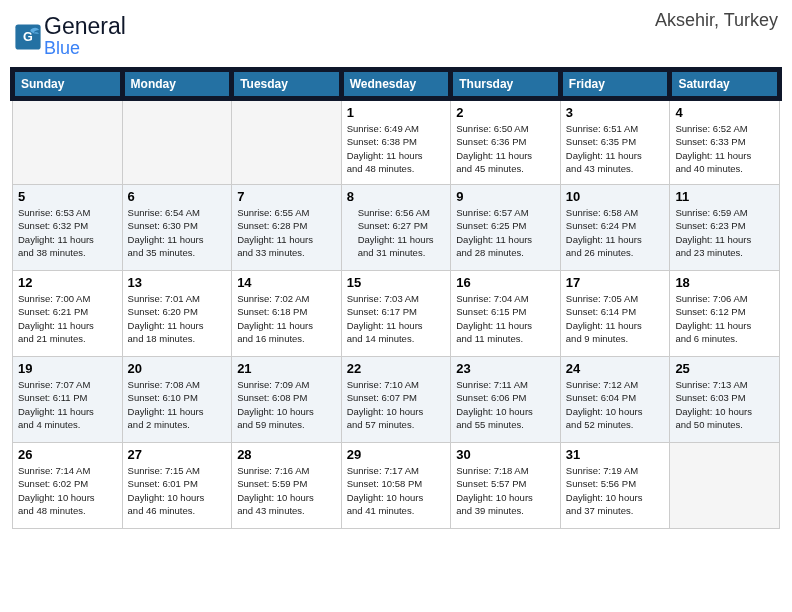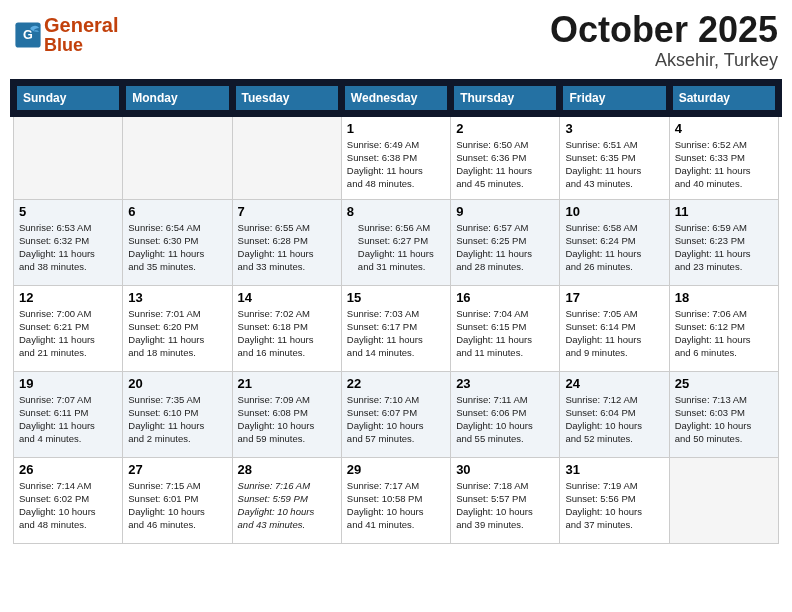--- a/index.html
+++ b/index.html
@@ -45,21 +45,21 @@
       border-collapse: collapse;
       font-size: 10.5px;
     }
     .calendar th {
       background-color: #2471a3;
       color: #fff;
       text-align: left;
       padding: 5px 6px;
       font-size: 12px;
       font-weight: bold;
-      border: 7px solid #0f172a;
+      border: 5px solid #0f172a;
     }
     .calendar td {
       border: 1px solid #ccc;
       vertical-align: top;
       padding: 4px 5px;
       width: calc(100% / 7);
       height: 86px;
       background: #fff;
     }
     .calendar td.empty {
@@ -85,26 +85,25 @@
 
 <div class="header">
   <div class="logo">
     <svg class="logo-icon" viewBox="0 0 40 40">
       <rect x="2" y="2" width="36" height="36" rx="4" fill="#2471a3"></rect>
       <text x="20" y="26" text-anchor="middle" font-size="18" font-weight="bold" fill="white" font-family="Arial">G</text>
 
       <path d="M26 8 Q32 5 36 10 Q30 10 28 14 Q32 12 36 15 Q28 16 24 12 Q22 10 26 8Z" fill="#5dade2"></path>
     </svg>
     <div>
-      <div style="font-size:20px;font-weight:bold;color:#c2410c;line-height:1.1;">General</div>
-      <div style="font-size:18px;font-weight:bold;color:#c2410c;line-height:1.1;">Blue</div>
+      <div style="font-size:23px;font-weight:normal;color:#0f172a;line-height:1.1;">General</div>
+      <div style="font-size:18px;font-weight:normal;color:#3b82f6;line-height:1.1;">Blue</div>
     </div>
   </div>
   <div class="title-block">
-    <div class="month-title">October 2025</div>
     <div class="location">Aksehir, Turkey</div>
   </div>
 </div>
 
 <table class="calendar">
   <thead>
     <tr>
     <th>Sunday</th>
         <th>Monday</th>
         <th>Tuesday</th>
@@ -253,21 +252,21 @@
       <tr class="row-shade">
         <td>
           <span class="day-num">19</span>
           <div class="day-info" style="white-space: pre-line;">Sunrise: 7:07 AM
 Sunset: 6:11 PM
 Daylight: 11 hours
 and 4 minutes.</div>
         </td>
         <td>
           <span class="day-num">20</span>
-          <div class="day-info" style="white-space: pre-line;">Sunrise: 7:35 AM
+          <div class="day-info" style="white-space: pre-line;">Sunrise: 7:08 AM
 Sunset: 6:10 PM
 Daylight: 11 hours
 and 2 minutes.</div>
         </td>
         <td>
           <span class="day-num">21</span>
           <div class="day-info" style="white-space: pre-line;">Sunrise: 7:09 AM
 Sunset: 6:08 PM
 Daylight: 10 hours
 and 59 minutes.</div>
@@ -311,21 +310,21 @@
         </td>
         <td>
           <span class="day-num">27</span>
           <div class="day-info" style="white-space: pre-line;">Sunrise: 7:15 AM
 Sunset: 6:01 PM
 Daylight: 10 hours
 and 46 minutes.</div>
         </td>
         <td>
           <span class="day-num">28</span>
-          <div class="day-info" style="white-space: pre-line; font-style: italic;">Sunrise: 7:16 AM
+          <div class="day-info" style="white-space: pre-line;">Sunrise: 7:16 AM
 Sunset: 5:59 PM
 Daylight: 10 hours
 and 43 minutes.</div>
         </td>
         <td>
           <span class="day-num">29</span>
           <div class="day-info" style="white-space: pre-line;">Sunrise: 7:17 AM
 Sunset: 10:58 PM
 Daylight: 10 hours
 and 41 minutes.</div>

